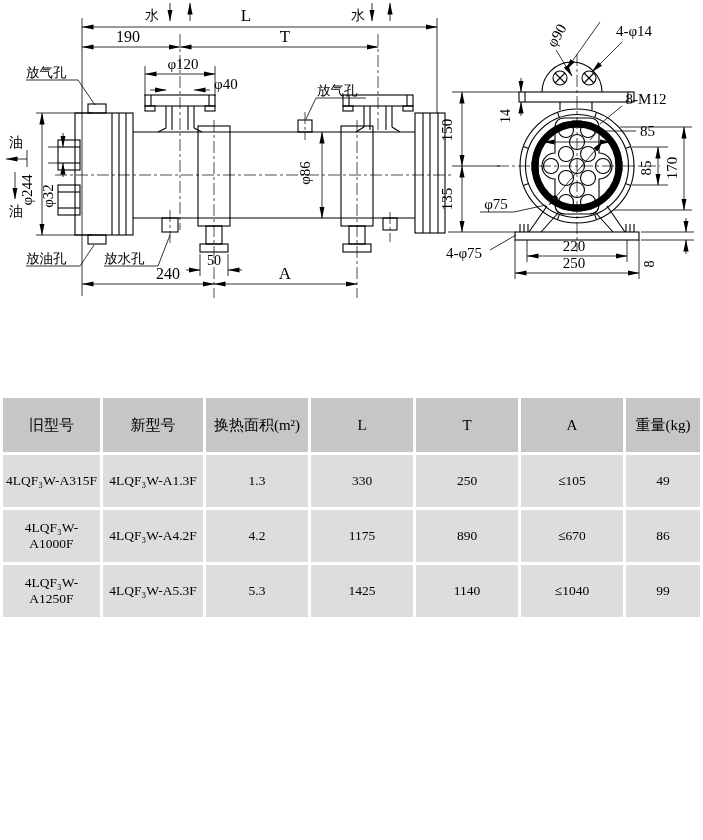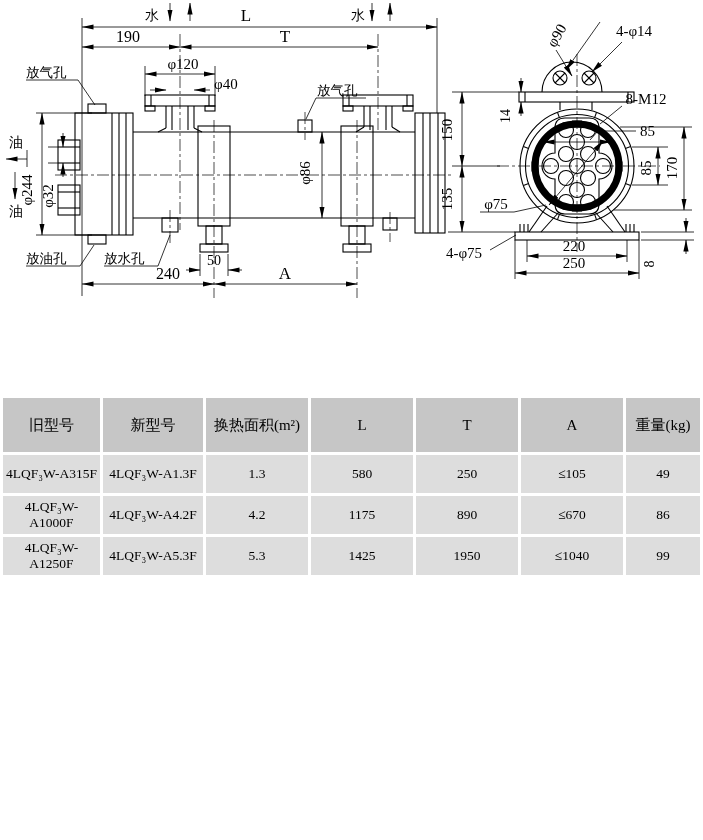--- a/index.html
+++ b/index.html
@@ -11,21 +11,21 @@
   .d{stroke:#000;stroke-width:0.8;fill:none;}
   .cl{stroke:#000;stroke-width:0.7;fill:none;stroke-dasharray:12 3 3 3;}
   .t16{font-size:16px;}
   .t17{font-size:17px;}
   .t15{font-size:15px;}
   .t14{font-size:14px;}
   .cjk{font-size:14px;}
   .cjk13{font-size:13.5px;}
   .spec-table{position:absolute;top:395px;left:0;width:703px;border-collapse:separate;border-spacing:3px;table-layout:fixed;background:#ffffff;}
   .spec-table th{background:#c6c6c6;height:54px;font-weight:normal;font-size:15px;text-align:center;vertical-align:middle;padding:0;font-family:Liberation Serif, serif;}
-  .spec-table td{background:#dddddd;height:38px;font-size:13.5px;text-align:center;vertical-align:middle;padding:0;}
+  .spec-table td{background:#dddddd;height:52px;font-size:13.5px;text-align:center;vertical-align:middle;padding:0;}
 </style>
 </head>
 <body>
 
 <div class="page">
 
 <svg width="703" height="330" viewBox="0 0 703 330">
   <defs>
     <marker id="mE" markerWidth="12" markerHeight="6" refX="11.5" refY="3" orient="auto" markerUnits="userSpaceOnUse">
           <path d="M12,3 L0,0.4 L0,5.6 Z" fill="#000"></path>
@@ -356,38 +356,38 @@
         <th>T</th>
         <th>A</th>
         <th>重量(kg)</th>
       </tr>
     </thead>
     <tbody>
       <tr>
         <td>4LQF₃W-A315F</td>
         <td>4LQF₃W-A1.3F</td>
         <td>1.3</td>
-        <td>580</td>
+        <td>330</td>
         <td>250</td>
         <td>≤105</td>
         <td>49</td>
       </tr>
       <tr>
         <td>4LQF₃W-A1000F</td>
         <td>4LQF₃W-A4.2F</td>
         <td>4.2</td>
         <td>1175</td>
         <td>890</td>
         <td>≤670</td>
         <td>86</td>
       </tr>
       <tr>
         <td>4LQF₃W-A1250F</td>
         <td>4LQF₃W-A5.3F</td>
         <td>5.3</td>
         <td>1425</td>
-        <td>1950</td>
+        <td>1140</td>
         <td>≤1040</td>
         <td>99</td>
       </tr>
     </tbody>
   </table>
 </div>
 
 </body></html>

